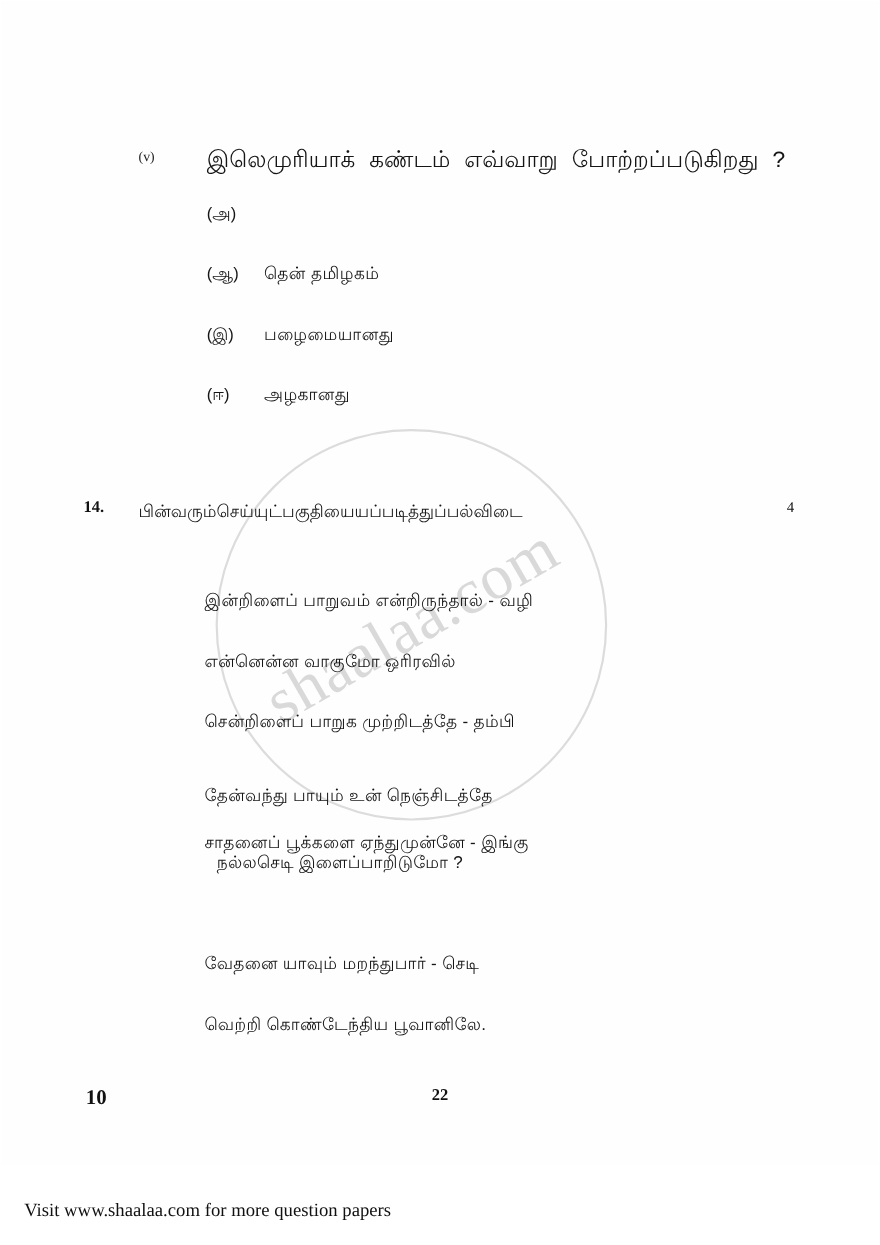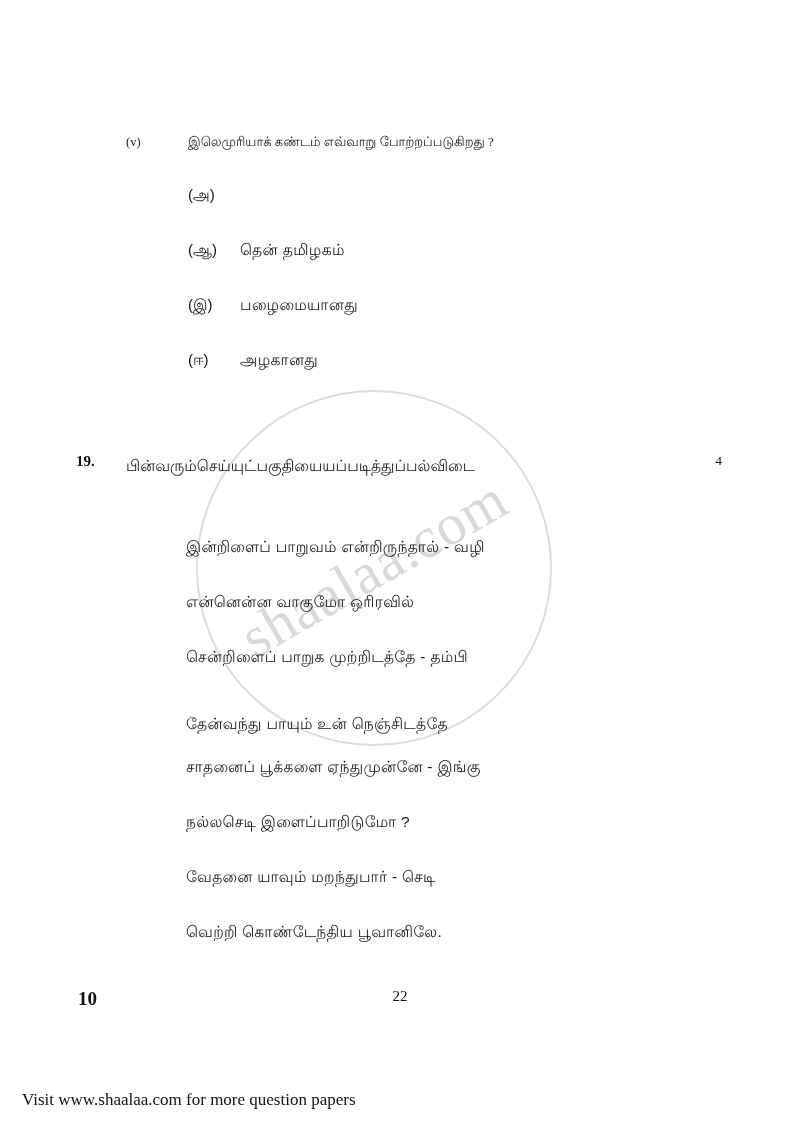--- a/index.html
+++ b/index.html
@@ -65,22 +65,22 @@
 
   .roman {
     width: 62px;
     font-size: 12.5px;
     color: #222;
     padding-top: 3px;
     font-family: "Liberation Serif", serif;
   }
 
   .tamil {
-    font-family: Liberation Serif, serif;
-    font-size: 13px;
+    font-family: Liberation Mono, monospace;
+    font-size: 21px;
     color: #151515;
     line-height: 1.5;
   }
 
   .opt-row {
     position: absolute;
     display: flex;
     align-items: flex-start;
   }
   .opt-label {
@@ -150,21 +150,21 @@
     color: #111;
   }
   .footer-center {
     position: absolute;
     left: 0;
     top: 988px;
     width: 800px;
     text-align: center;
     font-family: "Liberation Serif", serif;
     font-size: 15px;
-    font-weight: normal;
+    font-weight: bold;
     color: #111;
   }
   .footer-bar {
     position: absolute;
     left: 0;
     top: 1060px;
     width: 800px;
     height: 72px;
     background: #ffffff;
   }
@@ -213,40 +213,40 @@
     <div class="opt-row" style="left:188px; top:296px;">
       <div class="opt-label">(இ)</div>
       <div class="opt-text">பழைமையானது</div>
     </div>
 
     <div class="opt-row" style="left:188px; top:351px;">
       <div class="opt-label">(ஈ)</div>
       <div class="opt-text">அழகானது</div>
     </div>
 
-    <div class="main-q-num" style="top:453px;">19.</div>
+    <div class="main-q-num" style="top:453px;">14.</div>
 
     <div class="main-q-text" style="top:452px;">
       <div class="justify-line">
         <span>பின்வரும்</span>
         <span>செய்யுட்</span>
         <span>பகுதியையப்</span>
         <span>படித்துப்</span>
         <span>பல்விடை</span>
       </div>
     </div>
 
     <div class="marks" style="top:453px;">4</div>
 
     <div class="poem-line" style="top:538px;">இன்றிளைப் பாறுவம் என்றிருந்தால் - வழி</div>
     <div class="poem-line" style="top:593px;">என்னென்ன வாகுமோ ஒரிரவில்</div>
     <div class="poem-line" style="top:648px;text-align:right;">சென்றிளைப் பாறுக முற்றிடத்தே - தம்பி</div>
     <div class="poem-line" style="top:703px;margin-top:12px;">தேன்வந்து பாயும் உன் நெஞ்சிடத்தே</div>
     <div class="poem-line" style="top:758px;">சாதனைப் பூக்களை ஏந்துமுன்னே - இங்கு</div>
-    <div class="poem-line" style="top:813px;">நல்லசெடி இளைப்பாறிடுமோ ?</div>
+    <div class="poem-line" style="top:776px;margin-left:11px;">நல்லசெடி இளைப்பாறிடுமோ ?</div>
     <div class="poem-line" style="top:868px;">வேதனை யாவும் மறந்துபார் - செடி</div>
     <div class="poem-line" style="top:923px;">வெற்றி கொண்டேந்திய பூவானிலே.</div>
 
     <div class="footer-left">10</div>
     <div class="footer-center">22</div>
 
   </div>
 
   <div class="footer-bar"></div>
   <div class="footer-note">Visit www.shaalaa.com for more question papers</div>

